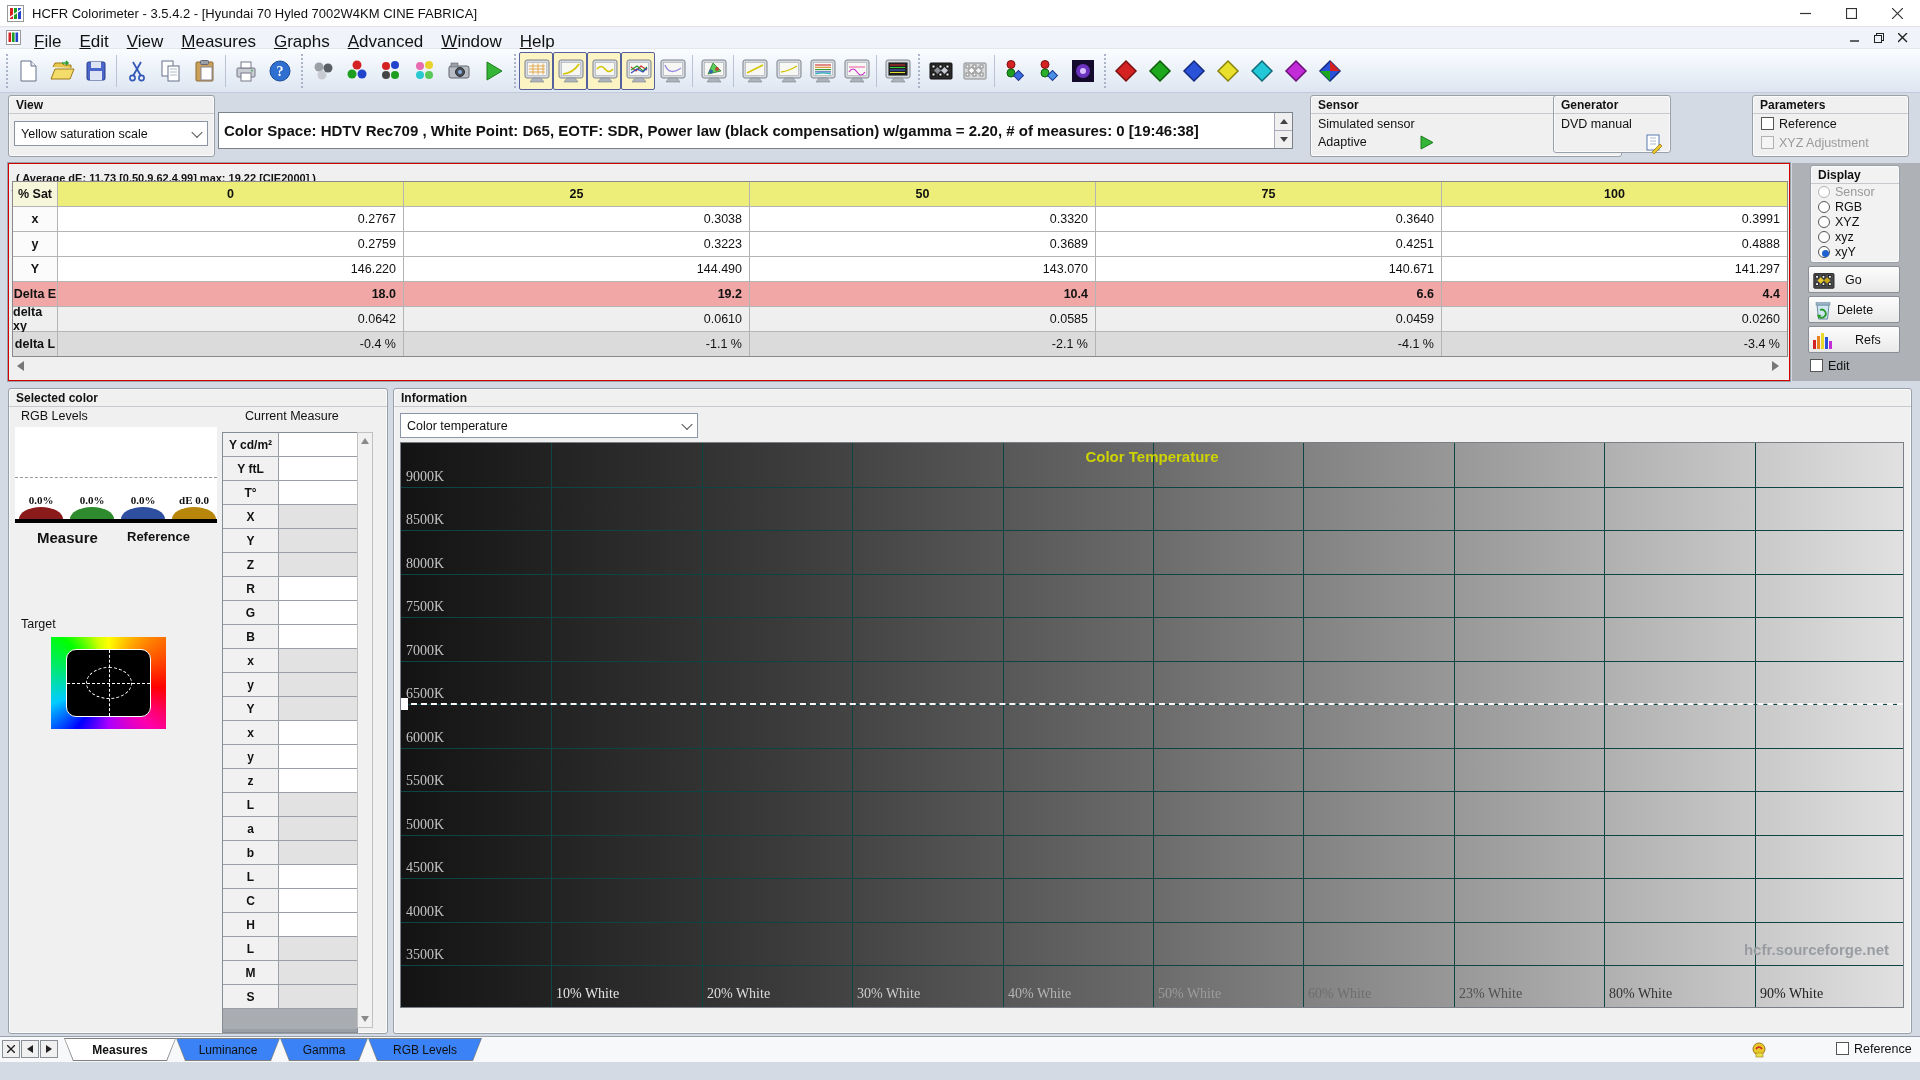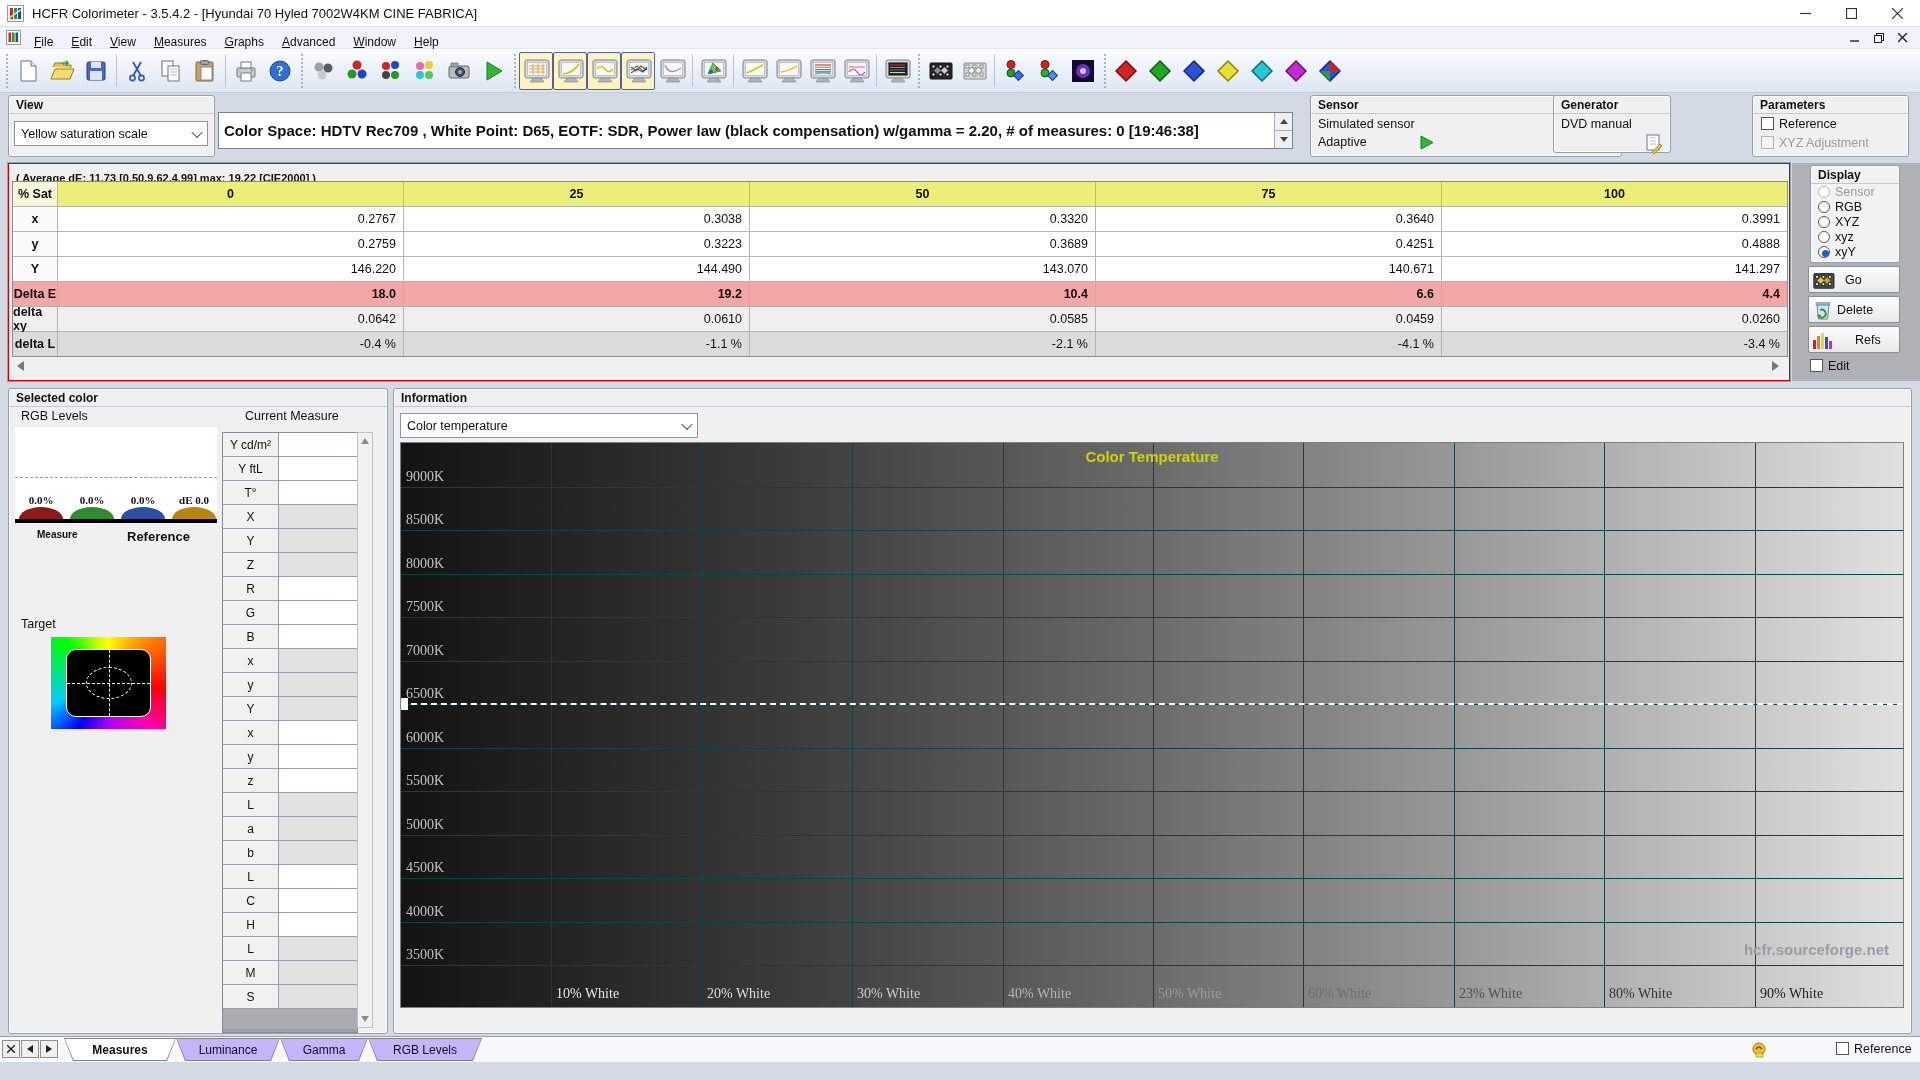--- a/index.html
+++ b/index.html
@@ -4,21 +4,21 @@
 <style>
   html,body{margin:0;padding:0;background:#9aa0a8;}
   *{box-sizing:border-box;}
   #root{position:relative;width:1920px;height:1080px;background:#d4dae3;font-family:"Liberation Sans",sans-serif;font-size:12.5px;color:#111;overflow:hidden;}
   .abs{position:absolute;}
   
   #titlebar{left:0;top:0;width:1920px;height:27px;background:#ffffff;border-bottom:1px solid #e2e2e2;display:flex;align-items:center;}
   #titlebar .t{font-size:13px;margin-left:8px;}
   .wbtn{width:46px;height:27px;display:flex;align-items:center;justify-content:center;}
   #menubar{left:0;top:27px;width:1920px;height:22px;background:#f0f3f9;display:flex;align-items:center;border-bottom:1px solid #e3e7ee;}
-  .menu-item{display:inline-block;padding:2px 9px;font-size:12px;margin-top:8px;}
+  .menu-item{display:inline-block;padding:2px 9px;font-size:17px;margin-top:8px;}
   .menu-item::first-letter{text-decoration:underline;}
   #toolbar{left:0;top:49px;width:1920px;height:44px;background:linear-gradient(#fbfdff,#dde6f2);border-bottom:1px solid #c2cbda;display:flex;align-items:center;padding-left:2px;}
   .tb-btn{width:34px;height:38px;display:flex;align-items:center;justify-content:center;border:1px solid transparent;border-radius:2px;}
   .tb-btn.sel{background:#fdf4c3;border:1px solid #54619c;}
   .tb-sep{width:1px;height:32px;background:#b9c3d4;margin:0 3px;}
   .tb-grip{width:5px;height:34px;margin:0 2px;background:repeating-linear-gradient(#aab4c6 0 2px,transparent 2px 4px);background-size:2px 100%;background-repeat:no-repeat;background-position:center;}
   
   .gb{position:absolute;background:#f0f0f0;border:1px solid #9aa0a8;box-shadow:inset 0 0 0 1px #fbfbfb;border-radius:3px;}
   .gb-title{font-weight:bold;font-size:12px;padding:2px 7px 1px 7px;border-bottom:1px solid #c6cacf;}
   .combo{position:absolute;background:#fff;border:1px solid #8a96a6;display:flex;align-items:center;padding-left:6px;font-size:12.5px;}
@@ -41,36 +41,36 @@
   .bgp{background:#f2a7a7!important;} .bg1{background:#efefef!important;} .bg2{background:#dbdbdb!important;}
   .bold{font-weight:bold;}
   .tri{width:0;height:0;border-style:solid;}
   
   #dispstrip{left:1792px;top:163px;width:128px;height:218px;background:#aeb1b6;}
   .dbtn{position:absolute;left:16px;width:92px;height:27px;background:linear-gradient(#fdfdfd,#e9e9e9);border:1px solid #8a8f96;border-radius:2px;display:flex;align-items:center;font-size:12.5px;}
   
   #selcolor{left:8px;top:388px;width:380px;height:646px;}
   #infopanel{left:393px;top:388px;width:1519px;height:646px;}
   .cm-table{position:absolute;display:grid;grid-template-columns:55px 78px;grid-auto-rows:23px;gap:1px;background:#9aa0a6;border:1px solid #868c94;}
-  .cm-l{background:#f1f1f1;font-weight:normal;font-size:12px;display:flex;align-items:center;justify-content:center;}
+  .cm-l{background:#f1f1f1;font-weight:bold;font-size:12px;display:flex;align-items:center;justify-content:center;}
   .cm-v{background:#fff;} .cm-v.gy{background:#e2e2e2;}
   .dome{position:absolute;bottom:4px;height:12px;width:44px;border-radius:50% 50% 0 0/100% 100% 0 0;}
   .mlab{position:absolute;bottom:17px;width:48px;text-align:center;font-family:"Liberation Serif",serif;font-size:11px;font-weight:bold;}
   
   #ctchart{position:absolute;left:6px;top:53px;width:1504px;height:566px;background:linear-gradient(90deg,#131313 0%,#3a3a3a 25%,#6b6b6b 50%,#a3a3a3 75%,#e1e1e1 100%);border:1px solid #7a7f86;overflow:hidden;}
   .hl{position:absolute;left:0;width:100%;height:1px;background:#0e4444;}
   .vl{position:absolute;top:0;height:100%;width:1px;background:#0e4444;}
   .ytick{position:absolute;left:5px;height:16px;font-family:"Liberation Serif",serif;font-size:14px;color:#c3c3c3;}
   .xtick{position:absolute;top:543px;height:16px;font-family:"Liberation Serif",serif;font-size:14px;}
   
   #tabbar{left:0;top:1036px;width:1920px;height:26px;background:#f7f8f9;border-top:1px solid #9aa0a8;}
   .tbtn2{position:absolute;top:3px;width:18px;height:18px;background:#f0f0f0;border:1px solid #8a8f96;display:flex;align-items:center;justify-content:center;}
   .sheet-tab{position:absolute;top:1px;height:23px;}
   .tab-bg{position:absolute;inset:0;background:#808080;clip-path:polygon(0 0,100% 0,calc(100% - 9px) 100%,9px 100%);}
-  .tab-in{position:absolute;inset:1px;background:#c4b5fd;clip-path:polygon(0 0,100% 0,calc(100% - 8.5px) 100%,8.5px 100%);display:flex;align-items:center;justify-content:center;font-size:12px;}
+  .tab-in{position:absolute;inset:1px;background:#3b82f6;clip-path:polygon(0 0,100% 0,calc(100% - 8.5px) 100%,8.5px 100%);display:flex;align-items:center;justify-content:center;font-size:12px;}
   .sheet-tab.active .tab-in{background:#ffffff;font-weight:bold;}
   #statusbar{left:0;top:1062px;width:1920px;height:18px;background:#dfe9f7;border-top:1px solid #b9c9de;font-size:12px;display:flex;align-items:center;}
   .spanel{position:absolute;top:2px;height:14px;border:1px solid #a8bcd6;background:#dfe9f7;font-size:12px;display:flex;align-items:center;padding-left:4px;}
 </style>
 </head>
 <body>
 
 <svg width="0" height="0" style="position:absolute">
   <defs>
     <g id="mon">
@@ -581,21 +581,21 @@
       <div class="abs" style="left:0;bottom:0;width:100%;height:4px;background:#000"></div>
       <div class="dome" style="left:4px;background:#8b1a1a"></div>
       <div class="dome" style="left:55px;background:#2e8b2e"></div>
       <div class="dome" style="left:106px;background:#2f4fa0"></div>
       <div class="dome" style="left:157px;background:#b8860b"></div>
       <div class="mlab" style="left:2px">0.0%</div>
       <div class="mlab" style="left:53px">0.0%</div>
       <div class="mlab" style="left:104px">0.0%</div>
       <div class="mlab" style="left:155px">dE 0.0</div>
     </div>
-    <div class="abs" style="left:28px;top:140px;font-size:10px;font-weight:bold">Measure</div>
+    <div class="abs" style="left:28px;top:140px;font-size:15px;font-weight:bold">Measure</div>
     <div class="abs" style="left:118px;top:140px;font-size:13px;font-weight:bold">Reference</div>
 
     <div class="abs" style="left:12px;top:228px">Target</div>
     <div class="abs" style="left:42px;top:248px;width:115px;height:92px;background:conic-gradient(from 0deg at 50% 50%,#ffff00 0deg,#ff8000 45deg,#ff0000 95deg,#ff00aa 135deg,#aa00ff 180deg,#0000ff 215deg,#00ccff 250deg,#00ff00 315deg,#ccff00 345deg,#ffff00 360deg)">
       <div class="abs" style="left:15px;top:12px;width:85px;height:68px;background:#000;border-radius:10px;border:1.5px solid #fff">
         <div class="abs" style="left:50%;top:0;height:100%;border-left:1px dashed #fff"></div>
         <div class="abs" style="top:50%;left:0;width:100%;border-top:1px dashed #fff"></div>
         <div class="abs" style="left:50%;top:50%;width:46px;height:32px;margin:-16px 0 0 -23px;border:1px dashed #fff;border-radius:50%"></div>
       </div>
     </div>

